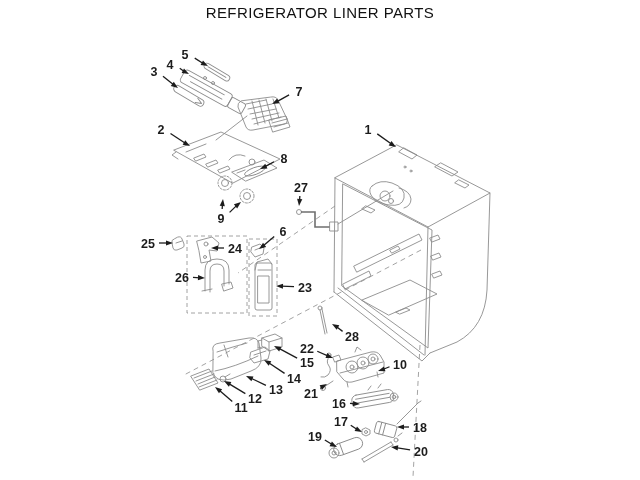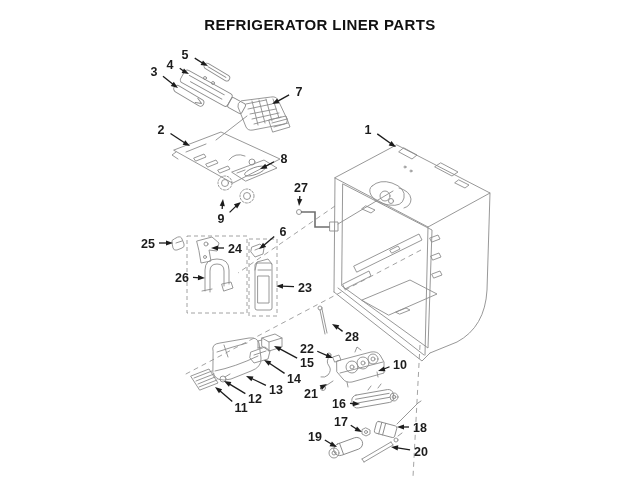--- a/index.html
+++ b/index.html
@@ -1,19 +1,19 @@
 <!DOCTYPE html>
 <html style="--line: #8c8c8c; --callout: #1c1c1c;"><head>
 <meta charset="utf-8">
 <style>
   html,body{margin:0;padding:0;background:#fff;}
   .stage{position:relative;width:640px;height:480px;background:#fff;overflow:hidden;
          font-family:"Liberation Sans", sans-serif;}
-  .title{position:absolute;top:16px;left:0;width:100%;text-align:center;
-         font-size:15px;font-weight:bold;letter-spacing:.4px;color:#111;}
+  .title{position:absolute;top:4px;left:0;width:100%;text-align:center;
+         font-size:15px;font-weight:normal;letter-spacing:.4px;color:#111;}
   svg{position:absolute;left:0;top:0;}
   .art{stroke:var(--line,#8c8c8c);fill:none;stroke-width:.9;stroke-linejoin:round;stroke-linecap:round;}
   .dash{stroke:var(--line,#9a9a9a);fill:none;stroke-width:.8;stroke-dasharray:5 4;}
   .dashbox{stroke:var(--line,#9a9a9a);fill:none;stroke-width:.8;stroke-dasharray:4 3;}
   .wire{stroke:#6f6f6f;fill:none;stroke-width:1.6;stroke-linejoin:miter;}
   .callout-line{stroke:var(--callout,#1c1c1c);stroke-width:1.3;}
   .callout-head{fill:var(--callout,#1c1c1c);}
   .callout-text{fill:var(--callout,#1c1c1c);font-family:"Liberation Sans",sans-serif;
                 font-size:12.5px;font-weight:bold;}
 </style>

